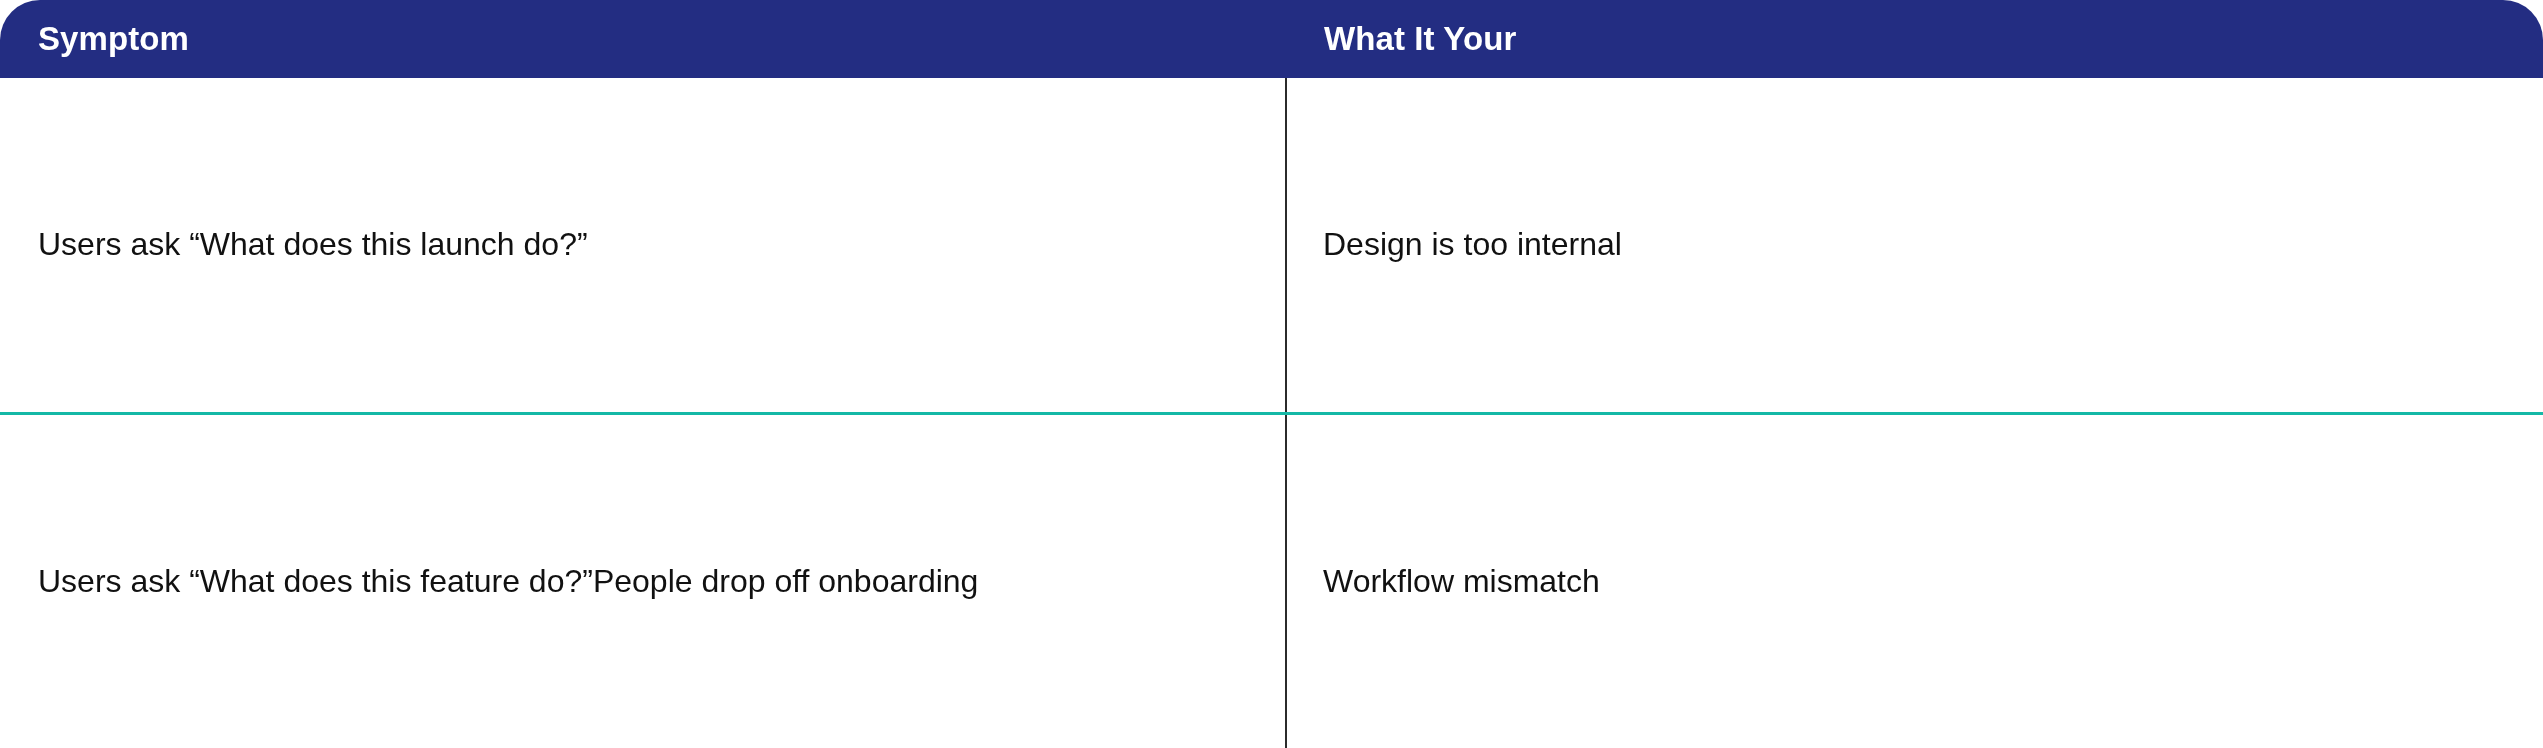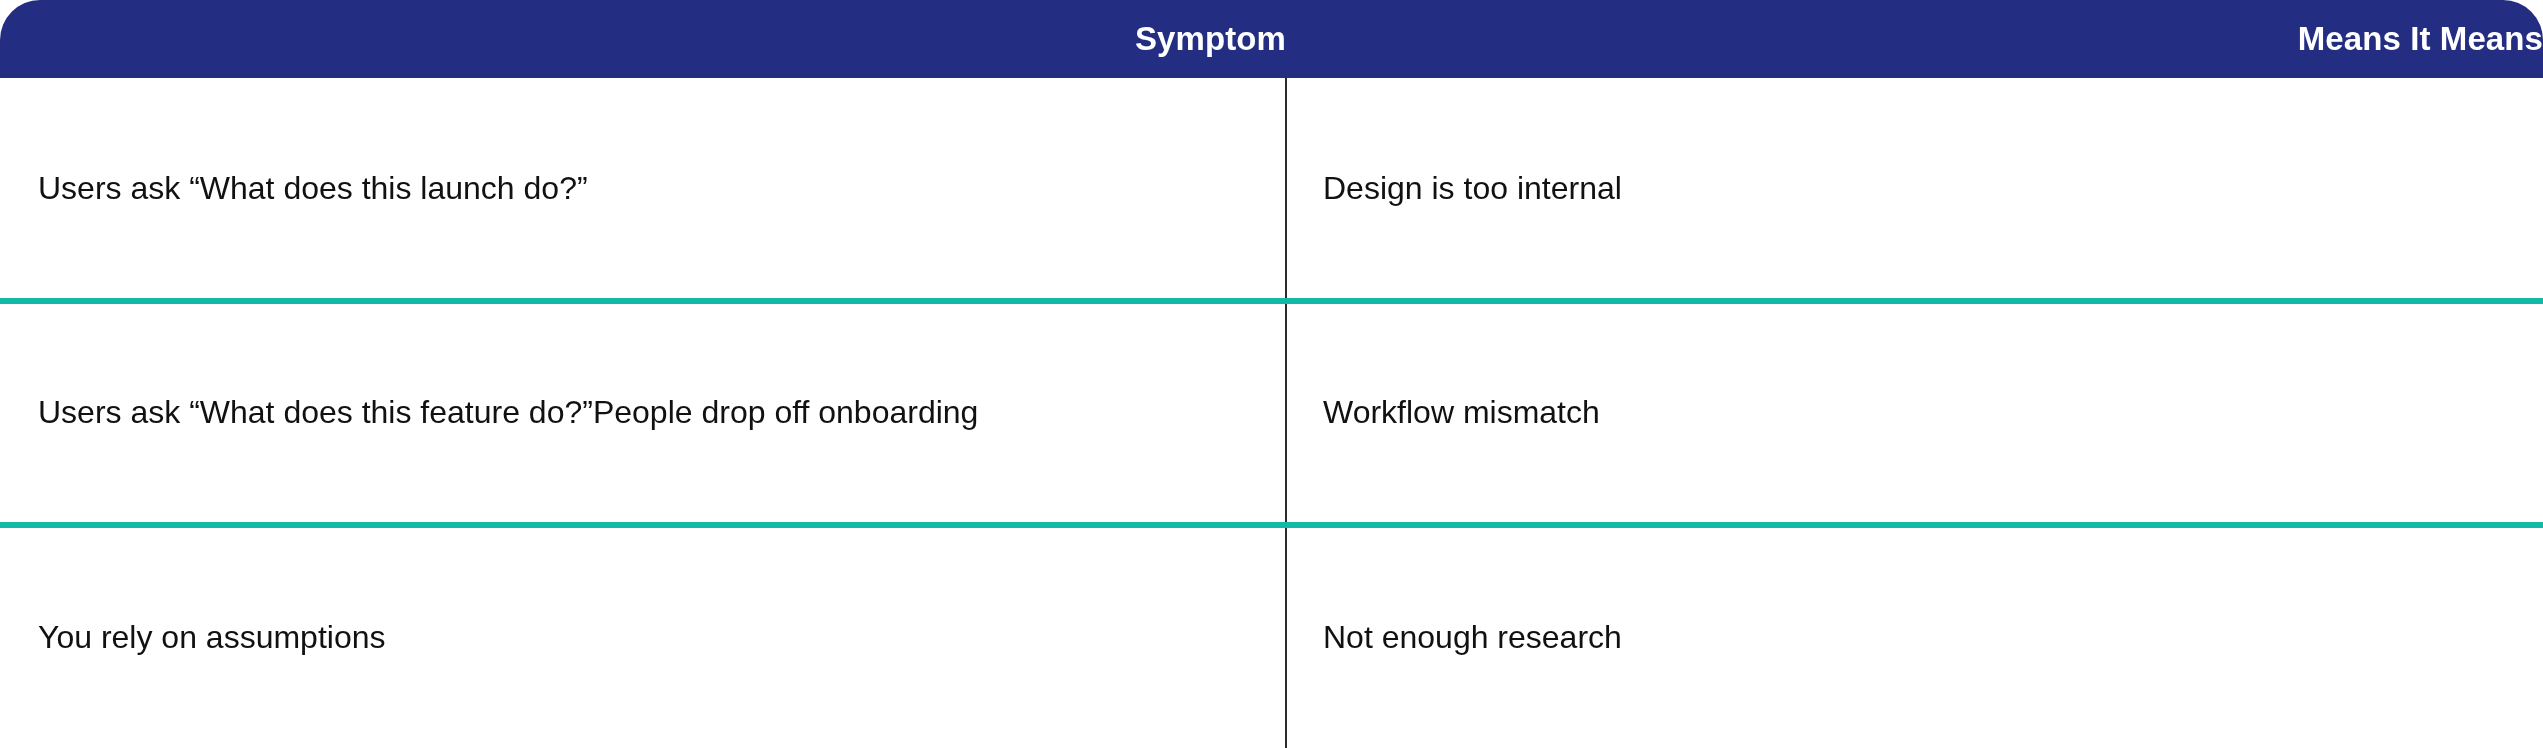--- a/index.html
+++ b/index.html
@@ -36,40 +36,40 @@
 
   
   thead tr {
     height: 78px;
   }
   thead th {
     background: #232D82;
     color: #ffffff;
     font-size: 33px;
     font-weight: bold;
-    text-align: right;
+    text-align: left;
     vertical-align: middle;
     padding: 0 0 0 38px;
     letter-spacing: 0.1px;
     border: none;
   }
 
   
   tbody tr {
     height: 106px;
   }
   tbody td {
     background: #ffffff;
     color: #111111;
     font-size: 32px;
     font-weight: normal;
     text-align: left;
     vertical-align: middle;
     padding: 0 24px 0 38px;
-    border-top: 6px solid #14b8a6;
+    border-top: 3px solid #14b8a6;
     border-right: 2px solid #2b2b2b;
     white-space: nowrap;
     overflow: visible;
   }
   tbody td:last-child {
     border-right: none;
   }
   tbody tr:first-child td {
     border-top: none;
   }
@@ -82,31 +82,27 @@
 
 <div class="table-card">
   <table class="data-table">
     <colgroup>
       <col class="col-symptom">
       <col class="col-meaning">
     </colgroup>
     <thead>
       <tr>
         <th>Symptom</th>
-        <th>Means It Means</th>
+        <th>What It Your</th>
       </tr>
     </thead>
     <tbody>
       <tr>
         <td class="cell-symptom">Users ask “What does this launch do?”</td>
         <td class="cell-meaning">Design is too internal</td>
       </tr>
       <tr>
         <td class="cell-symptom">Users ask “What does this feature do?”People drop off onboarding</td>
         <td class="cell-meaning">Workflow mismatch</td>
       </tr>
-      <tr>
-        <td class="cell-symptom">You rely on assumptions</td>
-        <td class="cell-meaning">Not enough research</td>
-      </tr>
     </tbody>
   </table>
 </div>
 
 </body></html>

